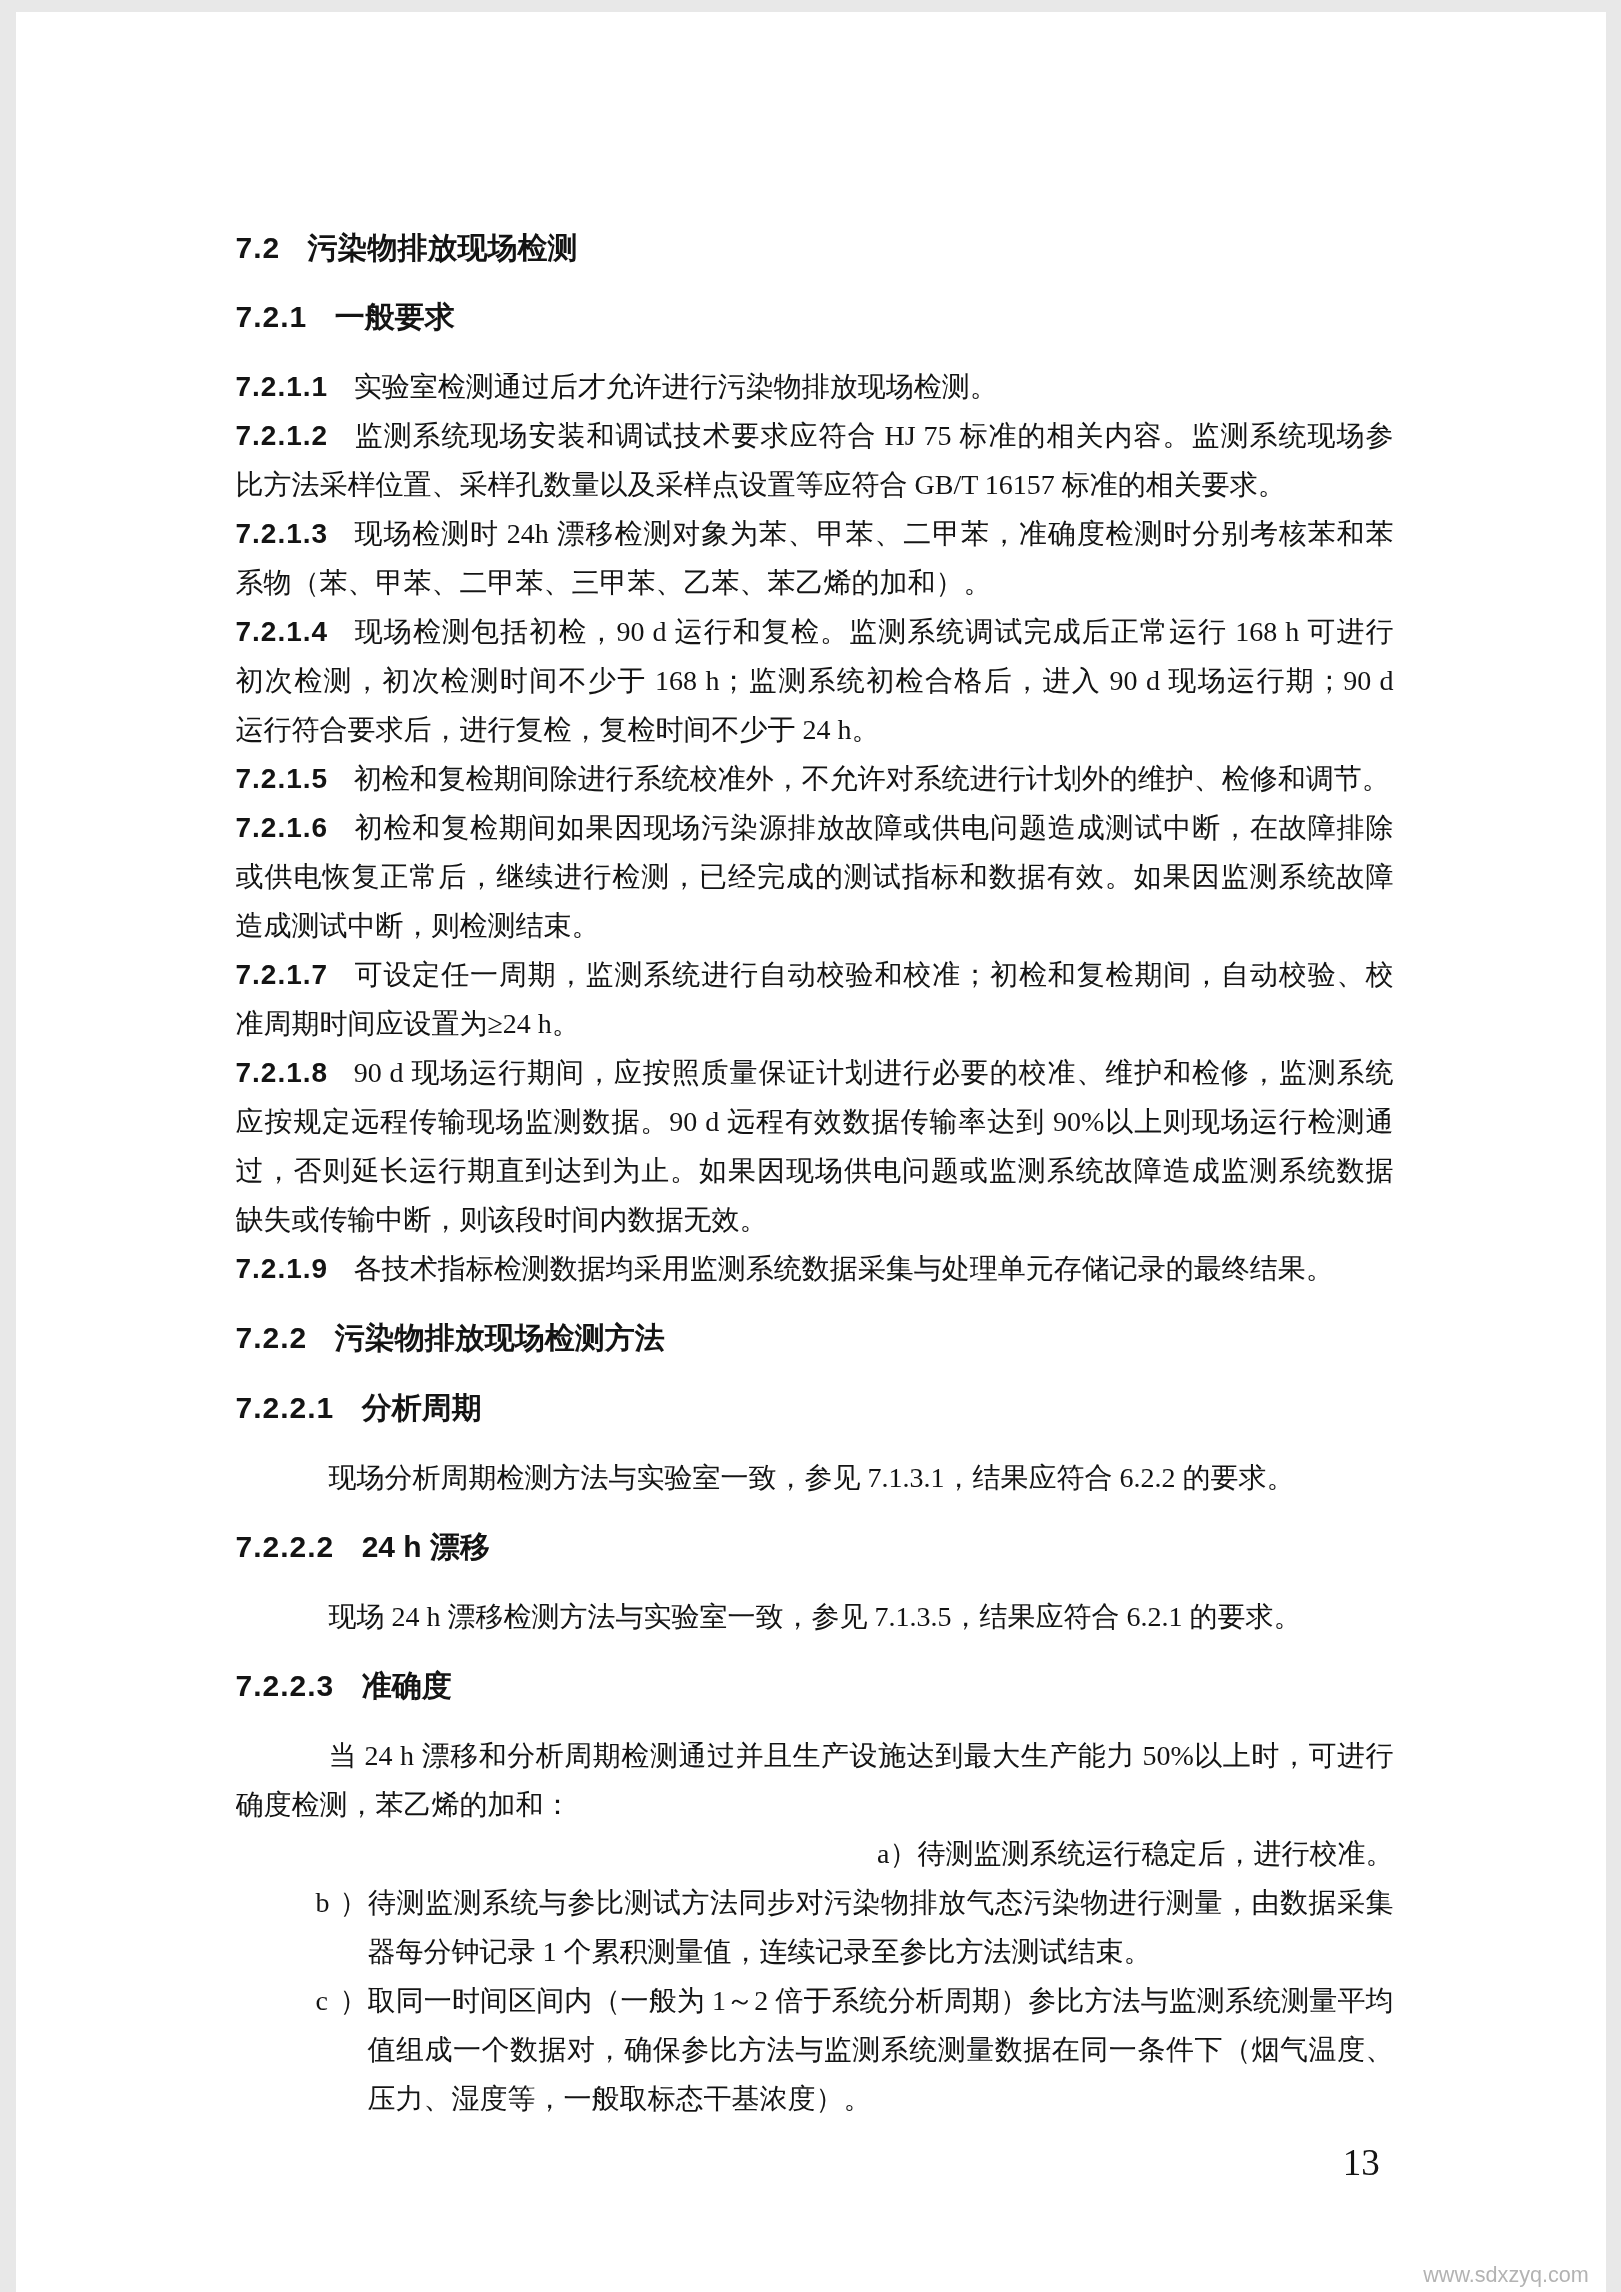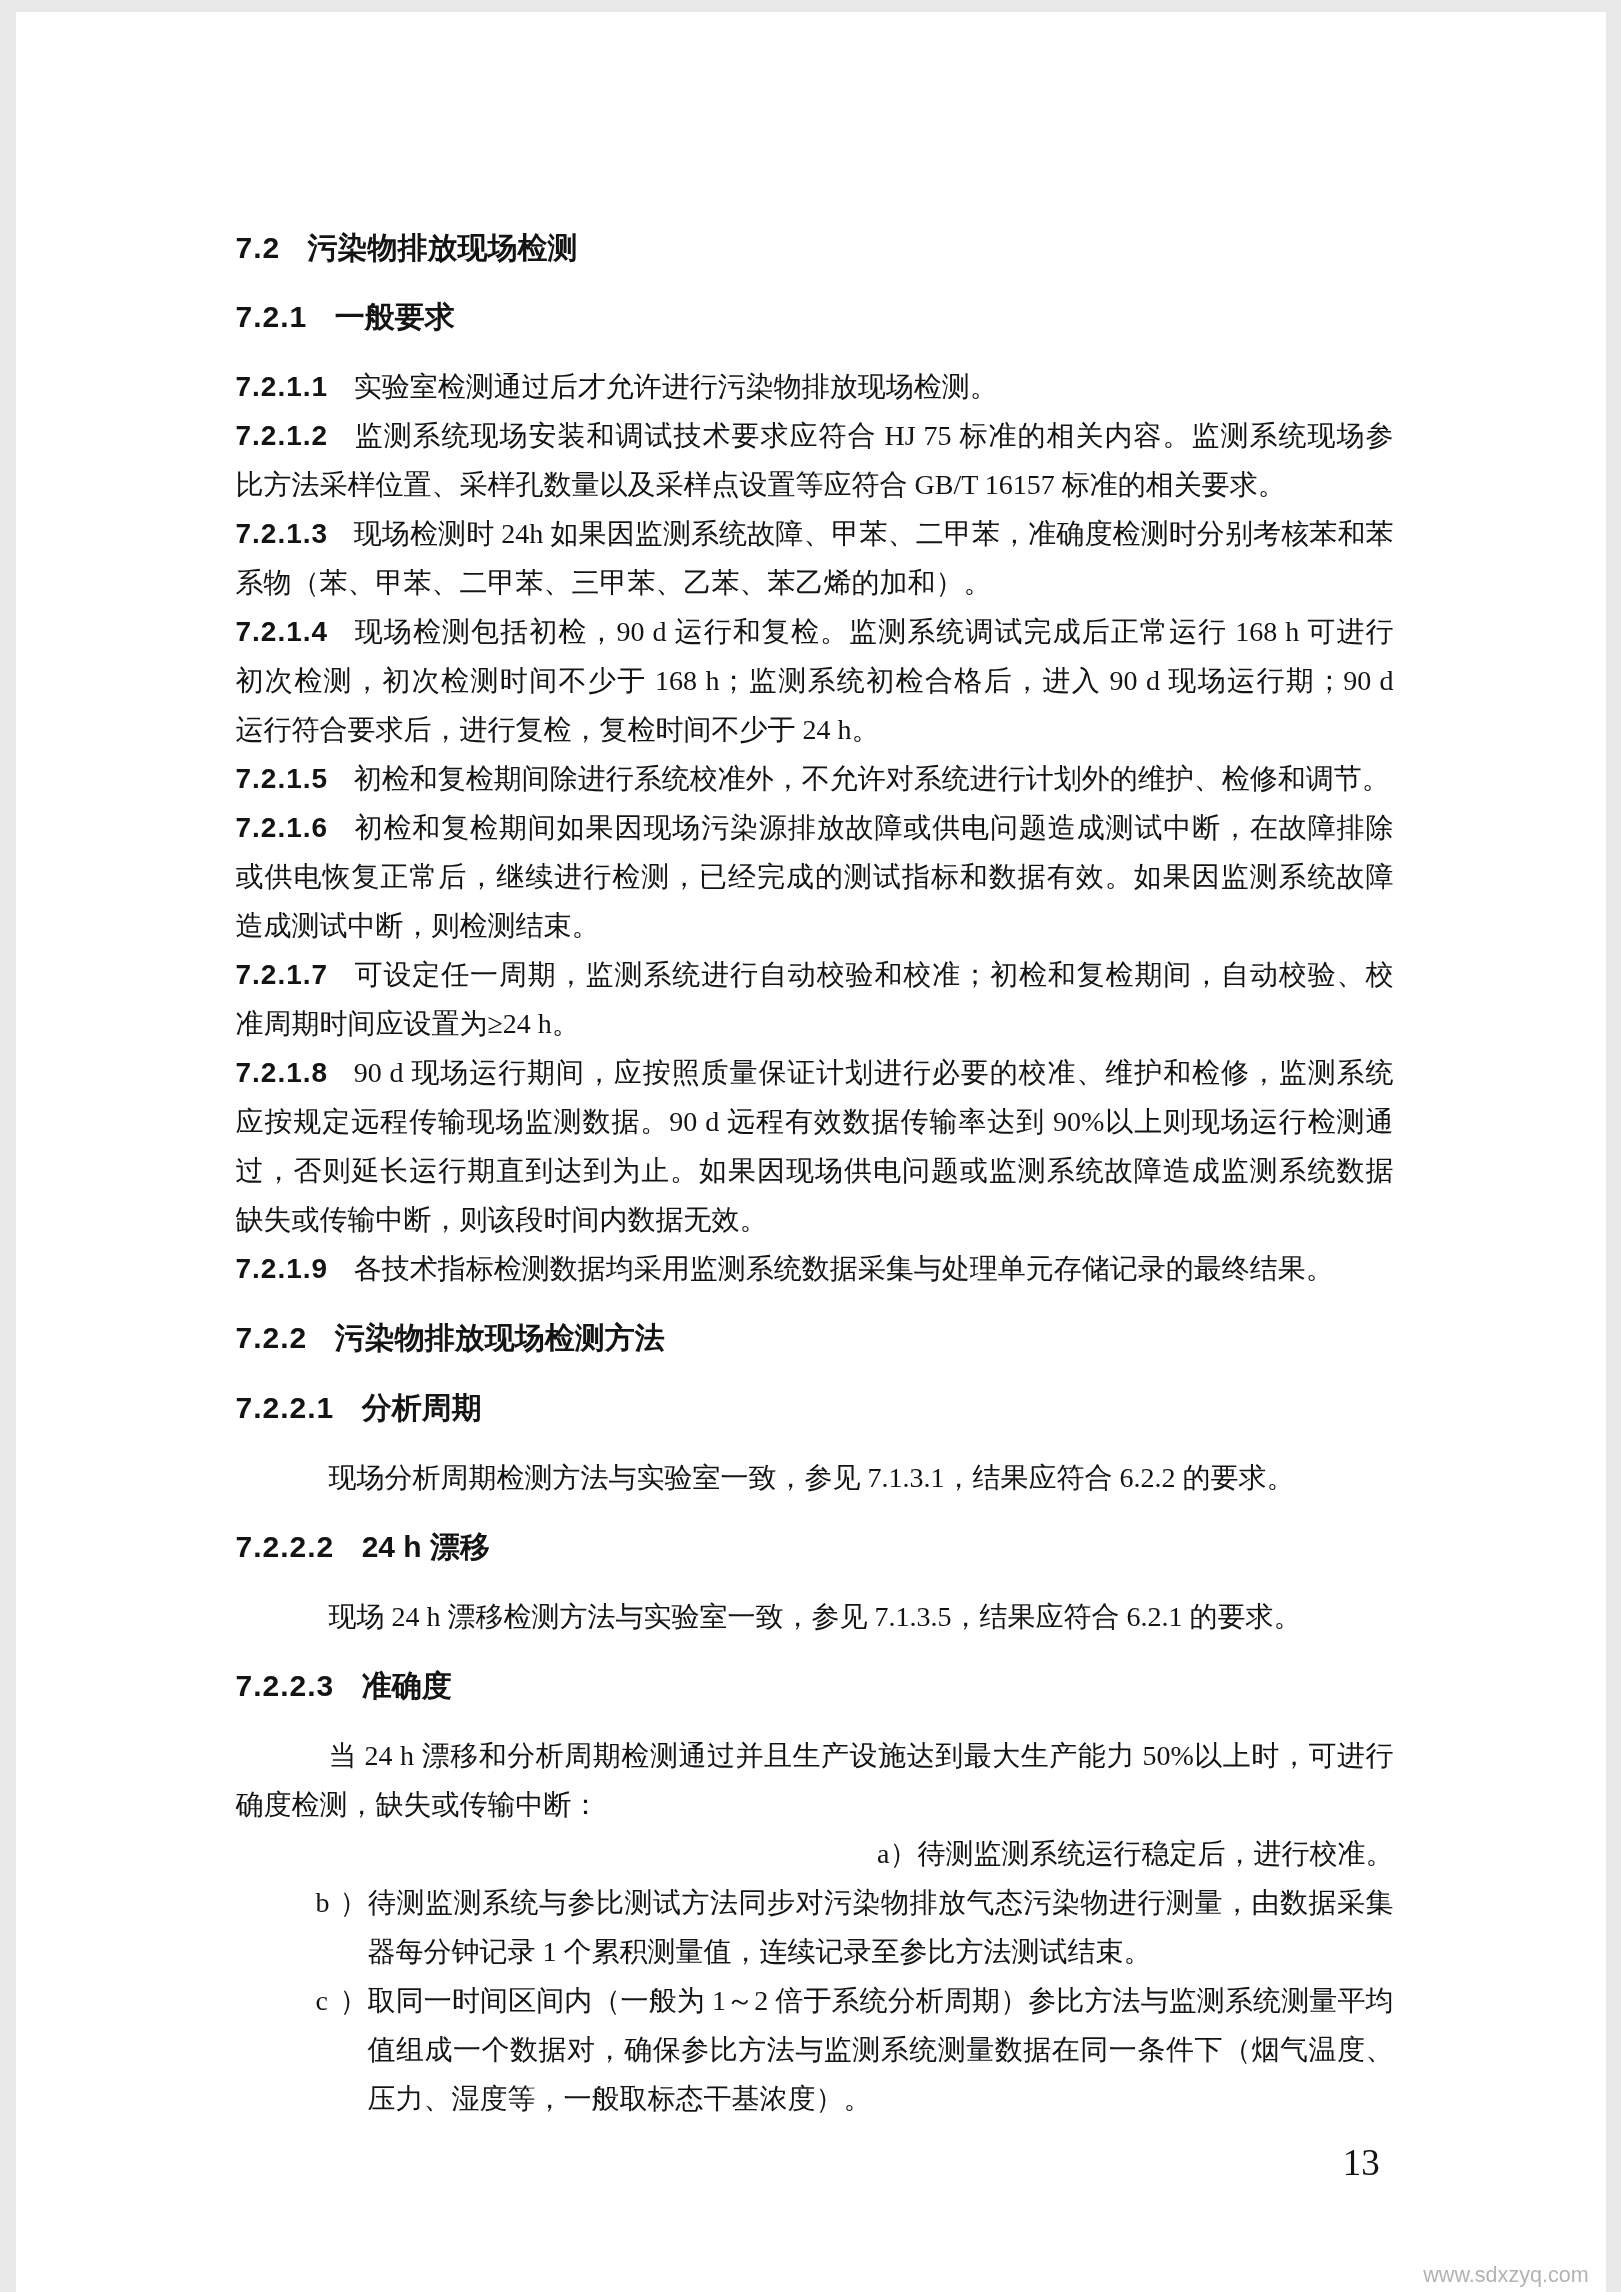--- a/index.html
+++ b/index.html
@@ -79,21 +79,21 @@
     <div class="clause">
       <div class="line"><span class="cnum">7.2.1.1</span><span>实验室检测通过后才允许进行污染物排放现场检测。</span></div>
     </div>
 
     <div class="clause">
       <div class="line fill"><span class="cnum">7.2.1.2</span><span>监测系统现场安装和调试技术要求应符合 HJ 75 标准的相关内容。监测系统现场参</span></div>
       <div class="line">比方法采样位置、采样孔数量以及采样点设置等应符合 GB/T 16157 标准的相关要求。</div>
     </div>
 
     <div class="clause">
-      <div class="line fill"><span class="cnum">7.2.1.3</span><span>现场检测时 24h 如果因监测系统故障、甲苯、二甲苯，准确度检测时分别考核苯和苯</span></div>
+      <div class="line fill"><span class="cnum">7.2.1.3</span><span>现场检测时 24h 漂移检测对象为苯、甲苯、二甲苯，准确度检测时分别考核苯和苯</span></div>
       <div class="line">系物（苯、甲苯、二甲苯、三甲苯、乙苯、苯乙烯的加和）。</div>
     </div>
 
     <div class="clause">
       <div class="line fill"><span class="cnum">7.2.1.4</span><span>现场检测包括初检，90 d 运行和复检。监测系统调试完成后正常运行 168 h 可进行</span></div>
       <div class="line fill">初次检测，初次检测时间不少于 168 h；监测系统初检合格后，进入 90 d 现场运行期；90 d</div>
       <div class="line">运行符合要求后，进行复检，复检时间不少于 24 h。</div>
     </div>
 
     <div class="clause">
@@ -141,21 +141,21 @@
     <div class="para">
       <div class="line indent">现场 24 h 漂移检测方法与实验室一致，参见 7.1.3.5，结果应符合 6.2.1 的要求。</div>
     </div>
 
     <div class="h">
       <span class="num">7.2.2.3</span><span class="ttl">准确度</span>
     </div>
 
     <div class="para">
       <div class="line indent fill">当 24 h 漂移和分析周期检测通过并且生产设施达到最大生产能力 50%以上时，可进行准</div>
-      <div class="line">确度检测，缺失或传输中断：</div>
+      <div class="line">确度检测，苯乙烯的加和：</div>
     </div>
 
     <div class="list-item">
       <div class="line li-first"><span class="marker">a）</span><span>待测监测系统运行稳定后，进行校准。</span></div>
     </div>
 
     <div class="list-item">
       <div class="line li-first fill"><span class="marker">b）</span><span>待测监测系统与参比测试方法同步对污染物排放气态污染物进行测量，由数据采集</span></div>
       <div class="line li-cont">器每分钟记录 1 个累积测量值，连续记录至参比方法测试结束。</div>
     </div>

